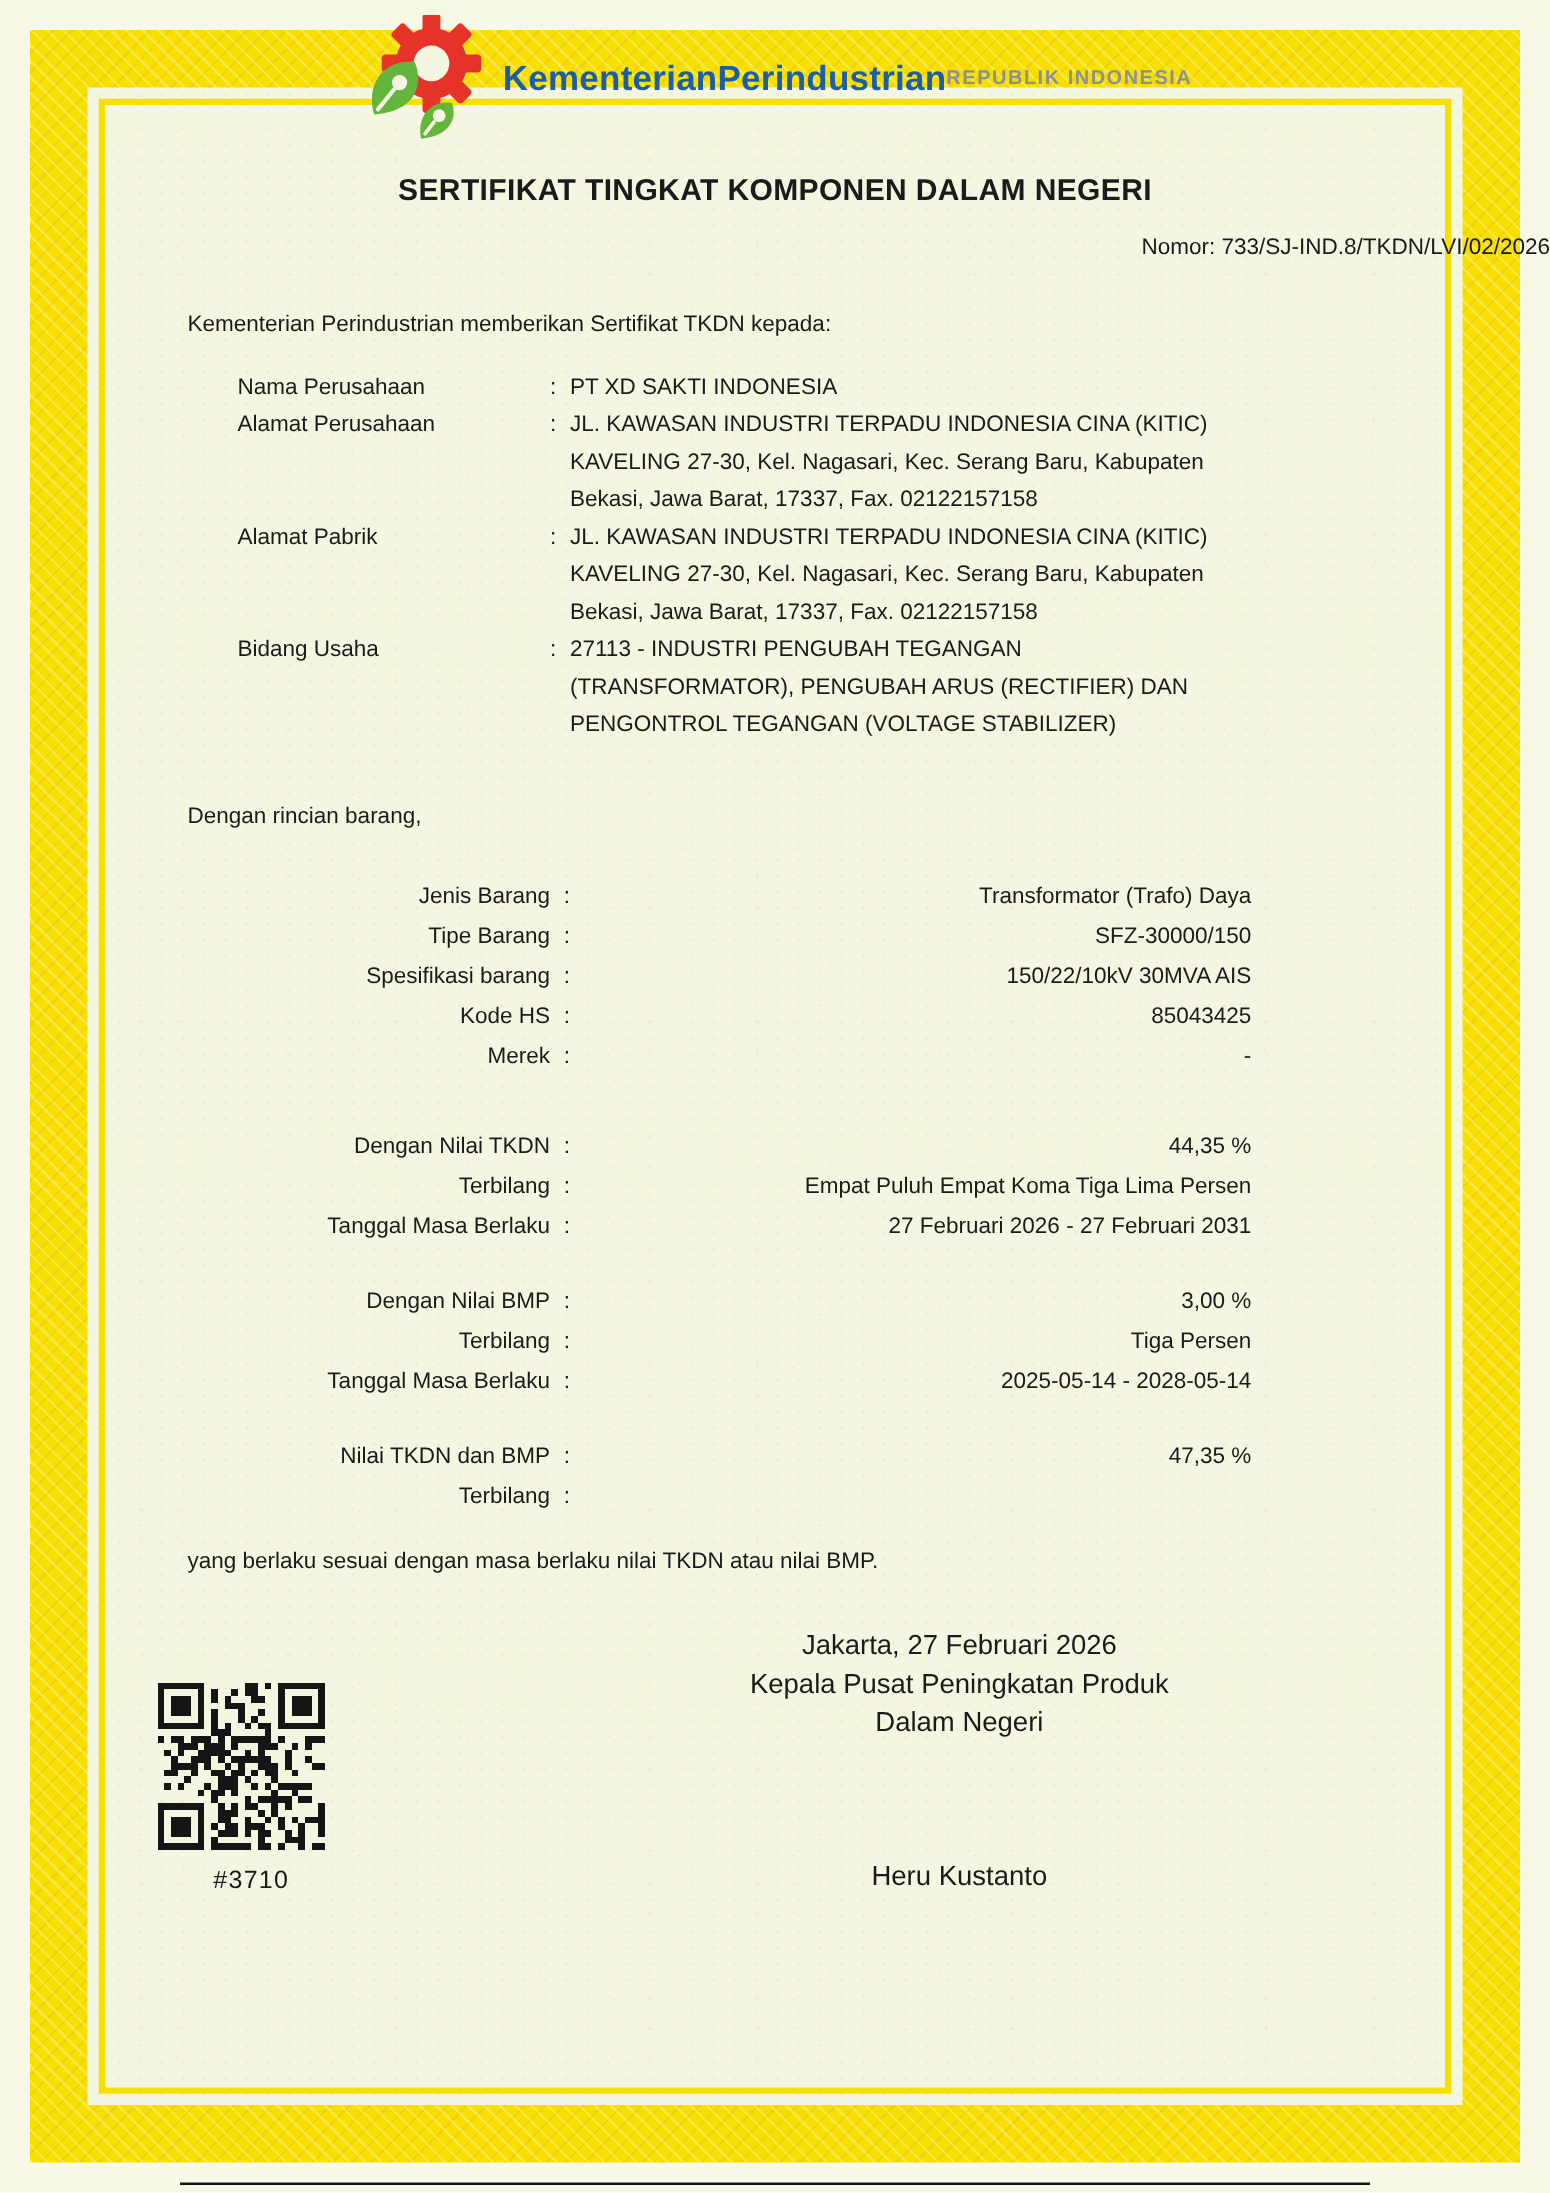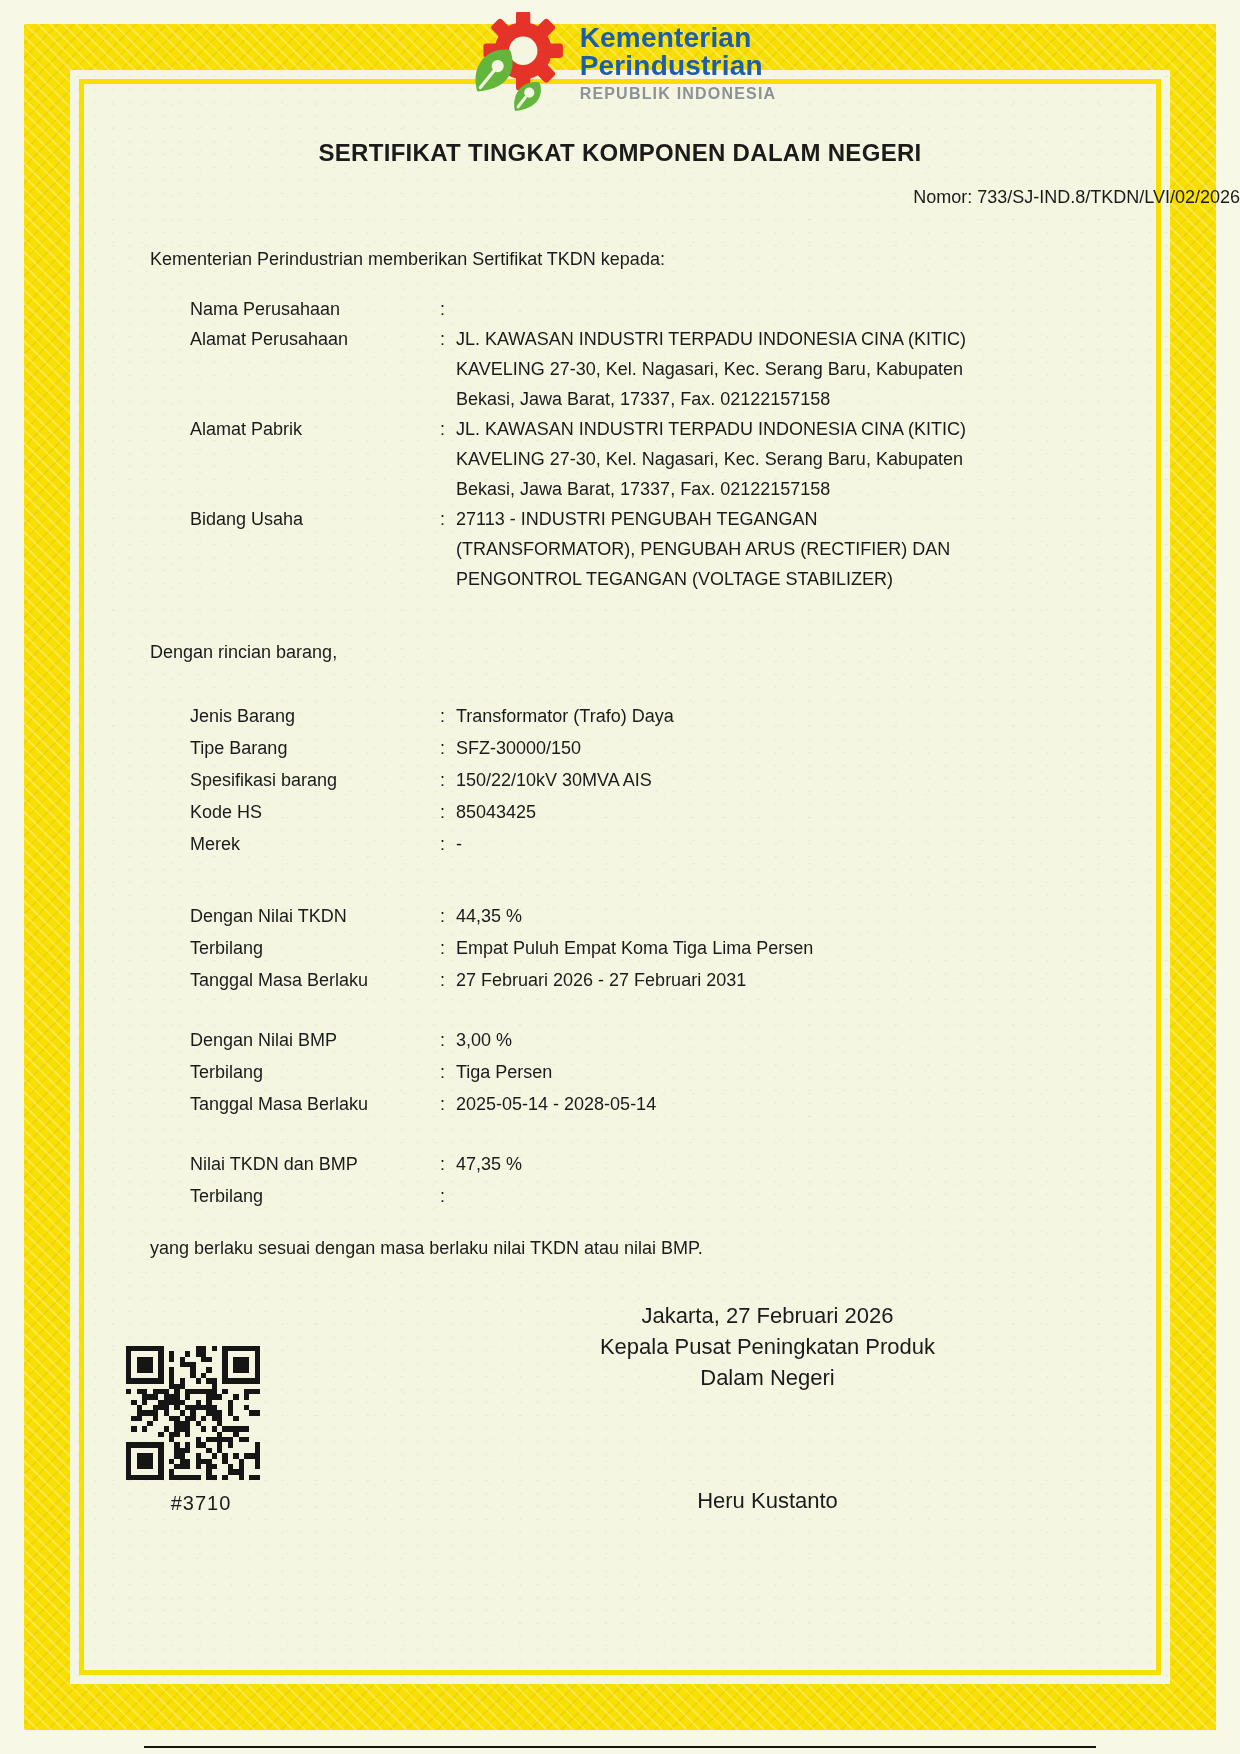--- a/index.html
+++ b/index.html
@@ -21,35 +21,35 @@
     background-image:
       radial-gradient(rgba(205,222,150,.30) 1px, rgba(0,0,0,0) 1.4px),
       radial-gradient(rgba(243,210,205,.28) 1px, rgba(0,0,0,0) 1.4px);
     background-size:17px 13px, 29px 23px;
   }
   .inner-line { position:absolute; inset:79px; border:5px solid #F8DF00; }
 
   
   .logo-row { position:absolute; top:12px; left:0; right:0; display:flex; justify-content:center; align-items:center; gap:14px; }
   .logo-mark { width:102px; height:102px; }
-  .logo-text { display:flex; flex-direction:column; }
+  .logo-text { display:flex; flex-direction:row; }
   .lt-main { color:#1C5FA8; font-weight:bold; font-size:28px; line-height:28px; letter-spacing:.2px; }
   .lt-sub  { color:#8C9196; font-weight:bold; font-size:16px; letter-spacing:1.2px; margin-top:5px; }
 
   .title  { position:absolute; top:139px; left:0; width:100%; text-align:center; font-size:24px; font-weight:bold; letter-spacing:.3px; }
   .number { position:absolute; top:187px; left:0; width:100%; text-align:right; font-size:18px; }
 
   .intro   { position:absolute; left:150px; top:249px; font-size:18px; }
   .rincian { position:absolute; left:150px; top:642px; font-size:18px; }
   .closing { position:absolute; left:150px; top:1238px; font-size:18px; }
 
   .fieldblock { position:absolute; left:190px; }
   .row { display:grid; grid-template-columns:250px 16px 545px; font-size:18px; line-height:30px; }
   .row .val, .row .colon { line-height:30px; }
-  .lh32 .row, .lh32 .row .val, .lh32 .row .colon { line-height:32px; }
+  .lh32 .row, .lh32 .row .val, .lh32 .row .colon { line-height:32px;text-align:right; }
 
   .blk-company { top:294px; }
   .blk-item    { top:700px; }
   .blk-tkdn    { top:900px; }
   .blk-bmp     { top:1024px; }
   .blk-total   { top:1148px; }
 
   .sig-block { position:absolute; left:575px; top:1300px; width:385px; text-align:center; font-size:22px; line-height:31px; }
   .sig-name  { margin-top:92px; }
 
@@ -102,20 +102,21 @@
 
   <div class="title">SERTIFIKAT TINGKAT KOMPONEN DALAM NEGERI</div>
   <div class="number">Nomor: 733/SJ-IND.8/TKDN/LVI/02/2026</div>
 
   <div class="intro">Kementerian Perindustrian memberikan Sertifikat TKDN kepada:</div>
 
   <div class="fieldblock blk-company">
     <div class="row">
       <span class="lbl">Nama Perusahaan</span>
       <span class="colon">:</span>
+      <span class="val">PT XD SAKTI INDONESIA</span>
     </div>
     <div class="row">
       <span class="lbl">Alamat Perusahaan</span>
       <span class="colon">:</span>
       <span class="val">JL. KAWASAN INDUSTRI TERPADU INDONESIA CINA (KITIC) KAVELING 27-30, Kel. Nagasari, Kec. Serang Baru, Kabupaten Bekasi, Jawa Barat, 17337, Fax. 02122157158</span>
     </div>
     <div class="row">
       <span class="lbl">Alamat Pabrik</span>
       <span class="colon">:</span>
       <span class="val">JL. KAWASAN INDUSTRI TERPADU INDONESIA CINA (KITIC) KAVELING 27-30, Kel. Nagasari, Kec. Serang Baru, Kabupaten Bekasi, Jawa Barat, 17337, Fax. 02122157158</span>

